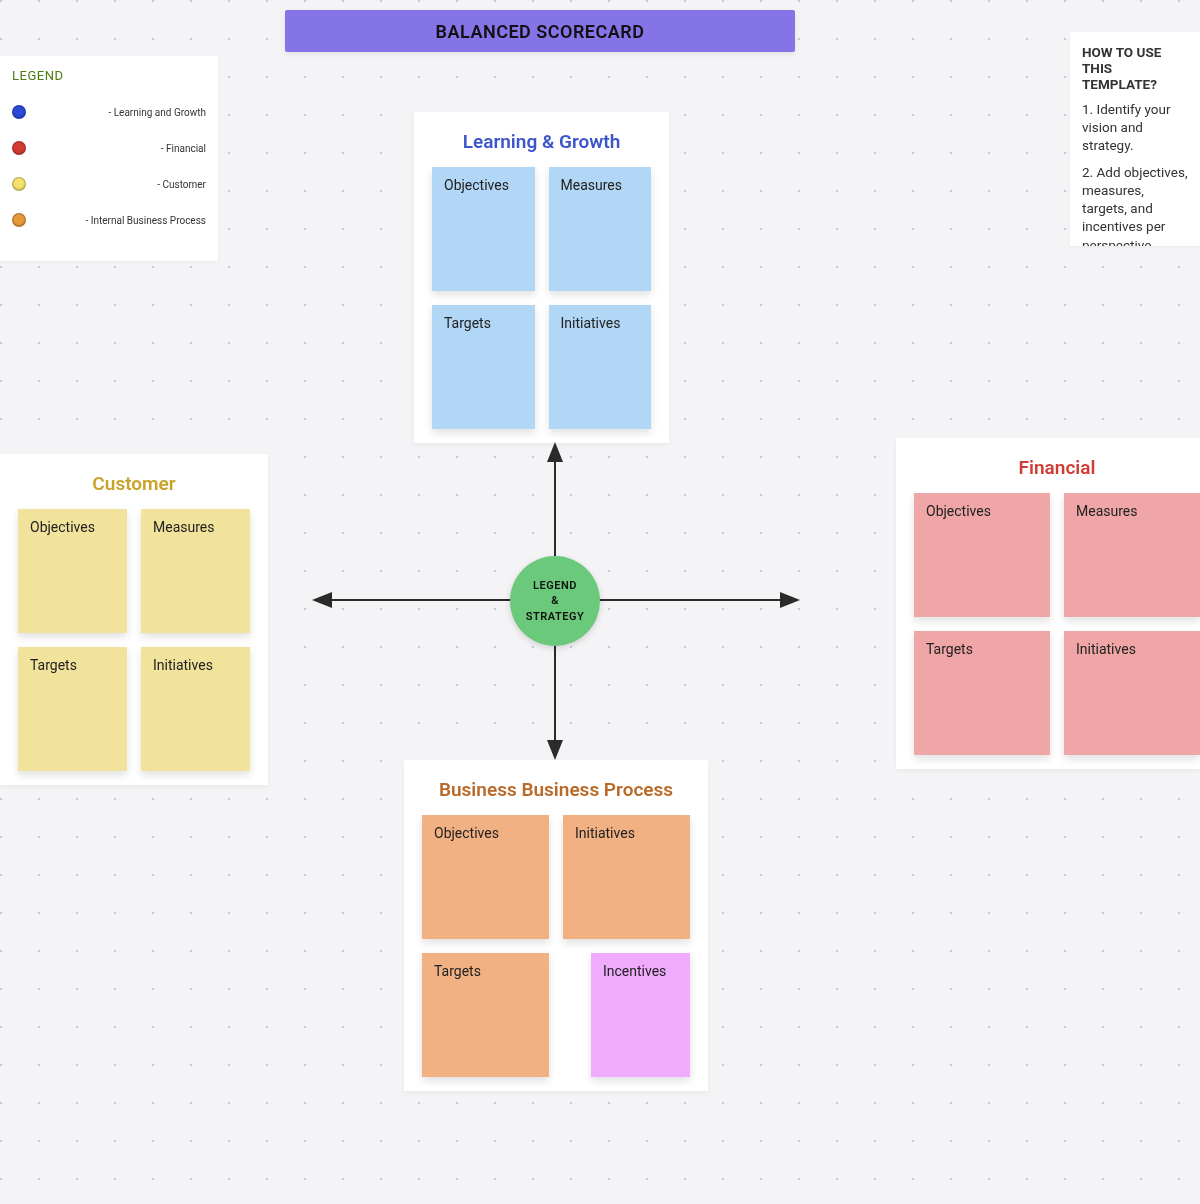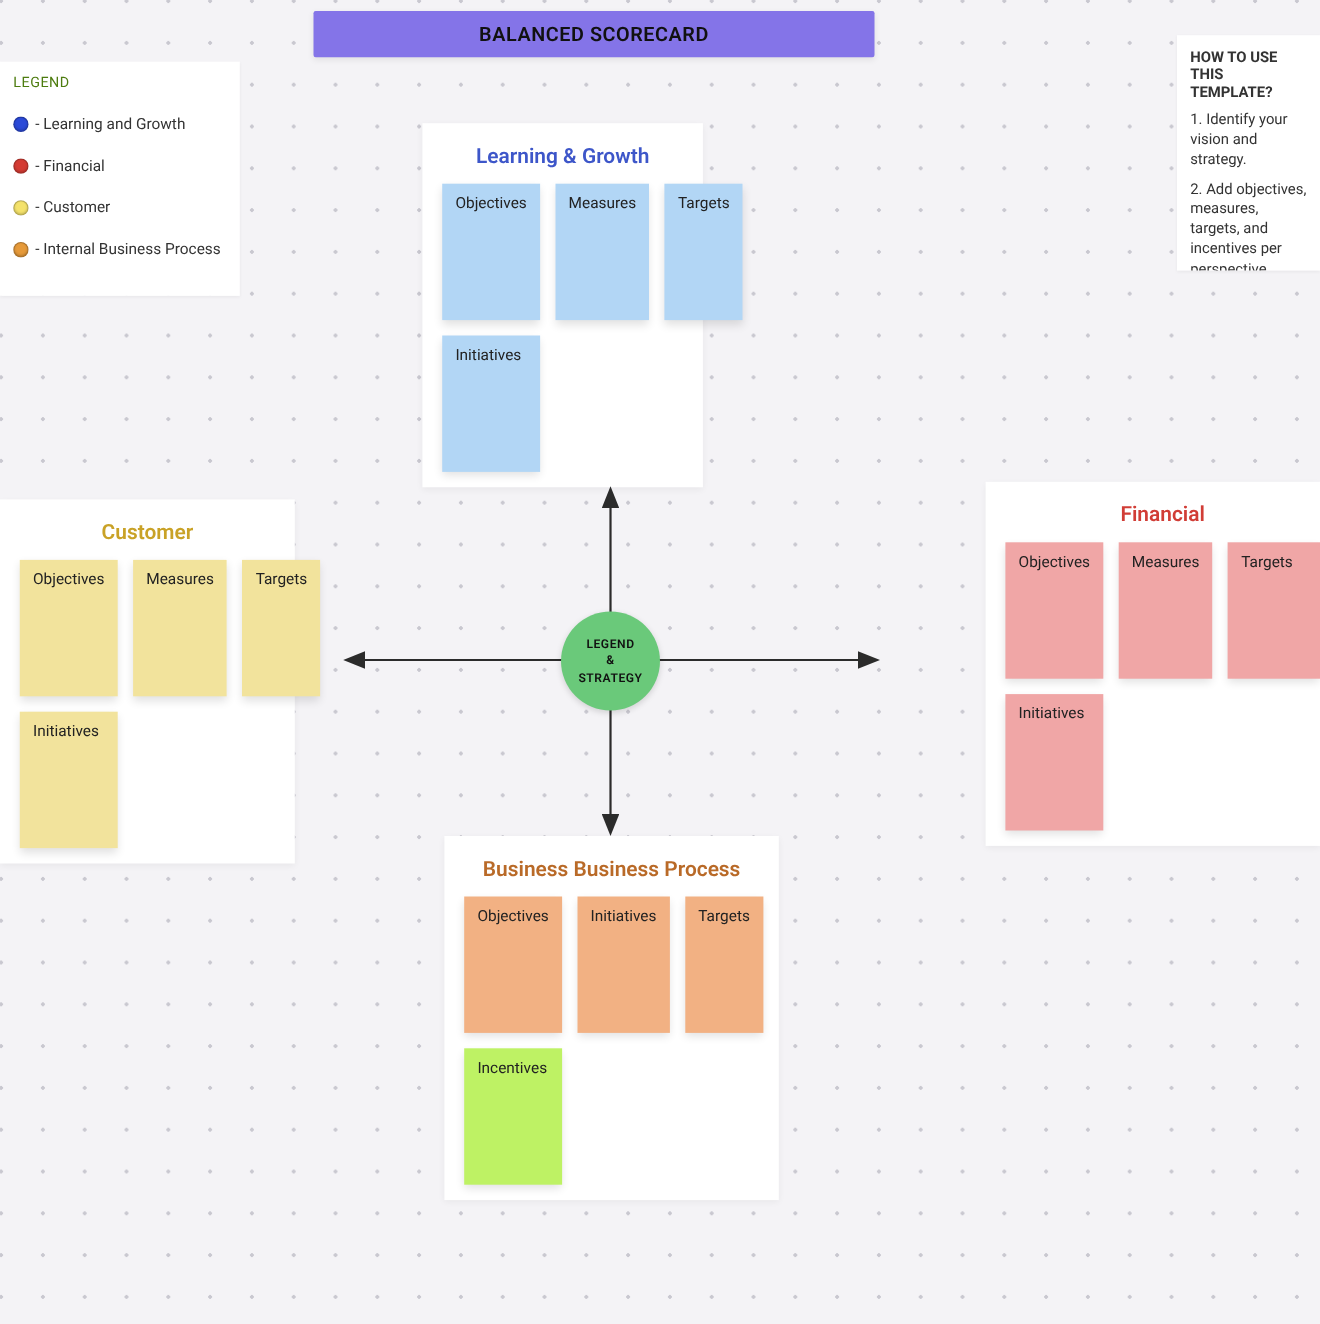--- a/index.html
+++ b/index.html
@@ -48,23 +48,24 @@
   .legend-title {
     color: #4d7c0f;
     font-size: 13px;
     font-weight: 400;
     letter-spacing: 0.5px;
     margin-bottom: 8px;
   }
   .legend-item {
     display: flex;
     align-items: center;
-    font-size: 14px;
+    font-size: 10px;
     color: #333;
     margin: 22px 0;
+    justify-content: space-between;
   }
   .legend-dot {
     width: 14px;
     height: 14px;
     border-radius: 50%;
     margin-right: 6px;
     border: 1px solid rgba(0,0,0,0.25);
     box-shadow: inset 0 -1px 2px rgba(0,0,0,0.2);
   }
   .howto {
@@ -97,32 +98,32 @@
     padding: 18px 18px 14px;
   }
   .panel-title {
     text-align: center;
     font-size: 19px;
     font-weight: 600;
     margin-bottom: 14px;
   }
   .cards {
     display: grid;
-    grid-template-columns: 1fr 1fr 1fr;
+    grid-template-columns: 1fr 1fr;
     gap: 14px;
   }
   .card {
     height: 124px;
     padding: 10px 12px;
     font-size: 14px;
     color: #222;
     box-shadow: 0 4px 8px rgba(0,0,0,0.12);
   }
   
-  .panel-lg { top: 112px; left: 384px; width: 255px; }
+  .panel-lg { top: 112px; left: 414px; width: 255px; }
   .panel-cust { top: 454px; left: 0; width: 268px; }
   .panel-fin  { top: 438px; right: 0; width: 304px; padding-right:0; }
   .panel-ibp  { top: 760px; left: 404px; width: 304px; }
   
   .center-circle {
     position: absolute;
     top: 556px; left: 510px;
     width: 90px; height: 90px;
     border-radius: 50%;
     background: #6ac97a;
@@ -236,15 +237,15 @@
     <div class="card" style="background:#f0a6a6;">Initiatives</div>
   </div>
 </div>
 
 <div class="panel panel-ibp">
   <div class="panel-title" style="color:#b96a28;">Business Business Process</div>
   <div class="cards">
     <div class="card" style="background:#f2b183;">Objectives</div>
     <div class="card" style="background:#f2b183;">Initiatives</div>
     <div class="card" style="background:#f2b183;">Targets</div>
-    <div class="card" style="background:#bef264;">Incentives</div>
+    <div class="card" style="background:#f0abfc;margin-left:28px;">Incentives</div>
   </div>
 </div>
 
 </body></html>

